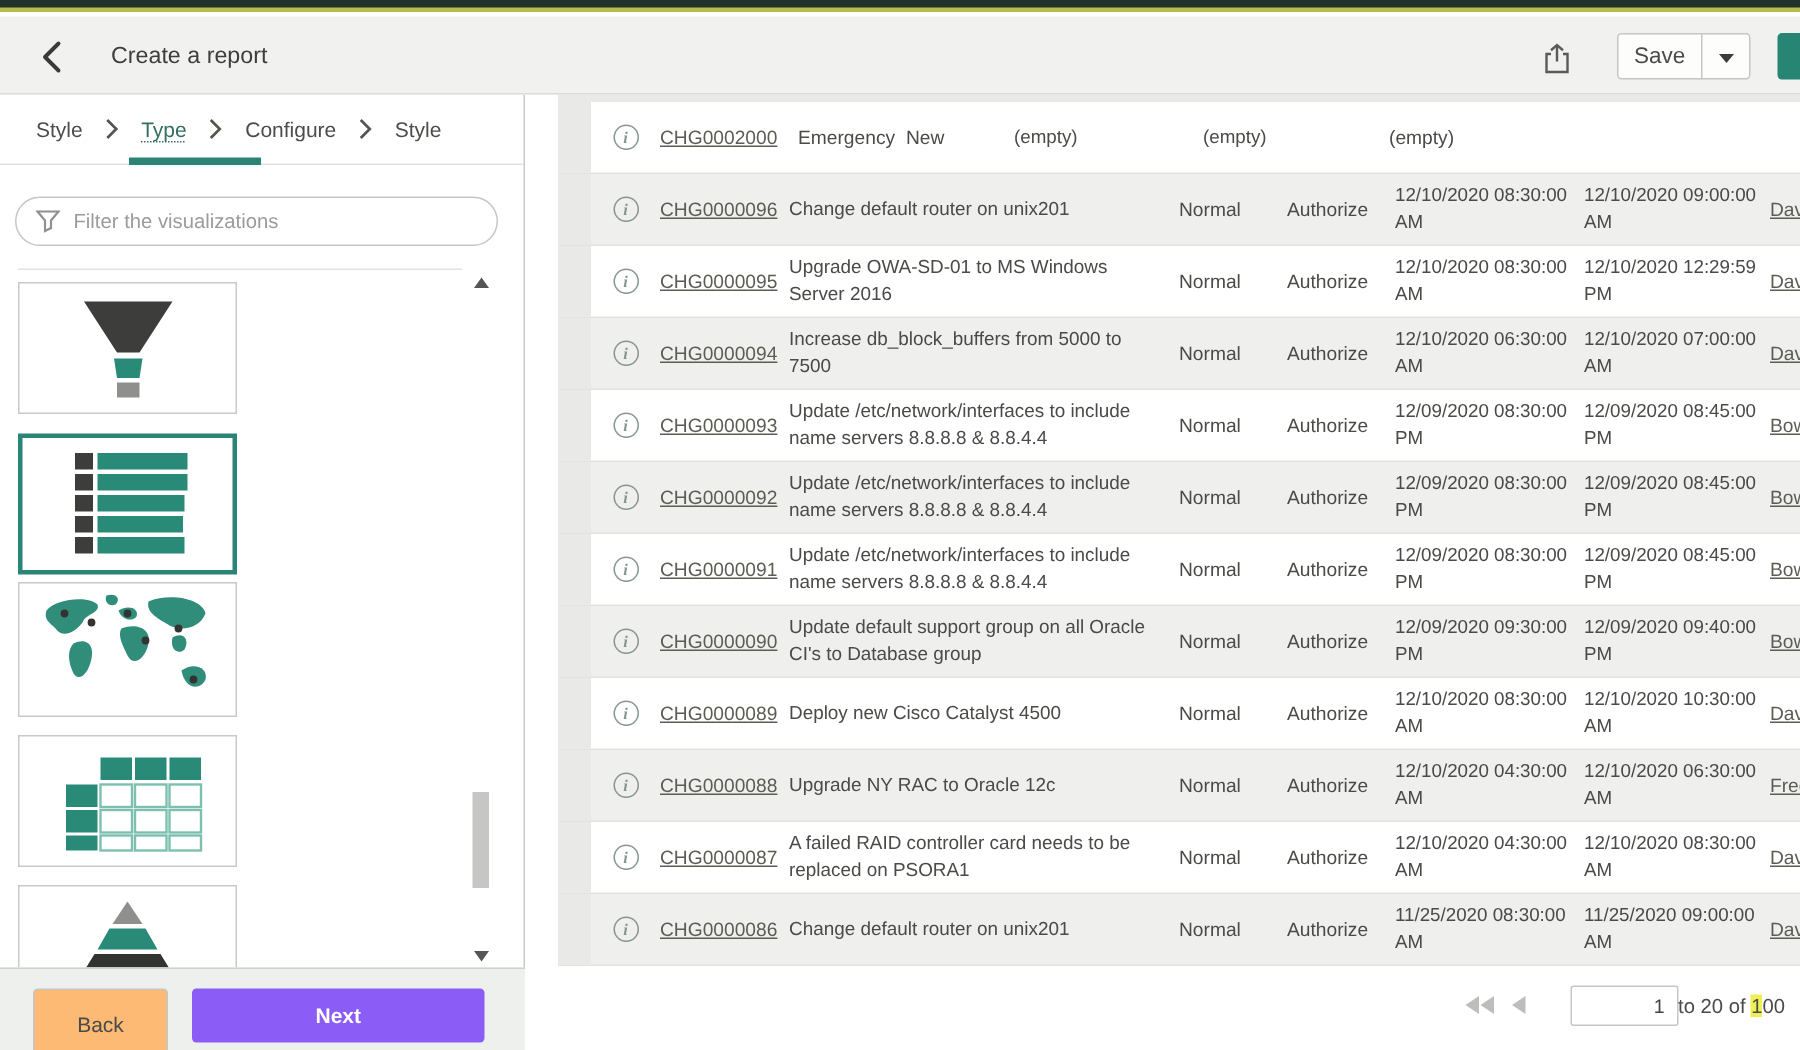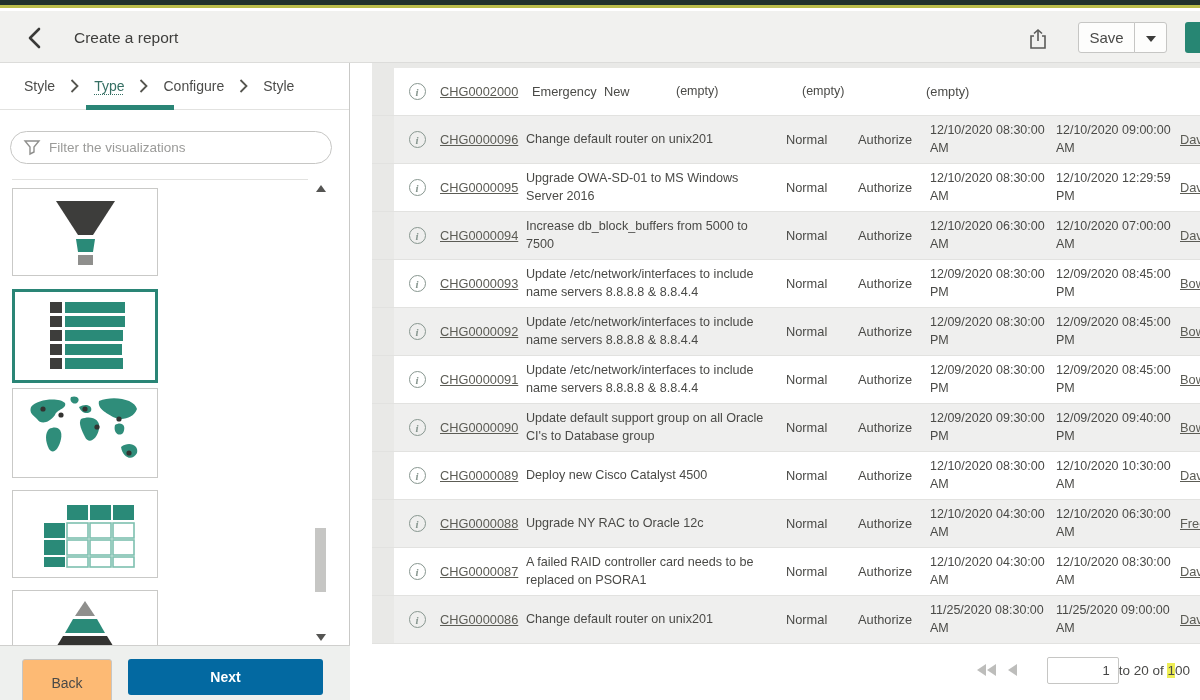--- a/index.html
+++ b/index.html
@@ -69,21 +69,21 @@
   .sb-thumb { position:absolute; top:345px; left:2px; width:11px; height:64px;
               background:#c6c6c4; cursor:pointer; }
 
   
   .panel-footer { position:absolute; left:0; bottom:0; width:350px; height:55px;
                   background:#eef0ee; border-top:1px solid #cfcfcd; z-index:15; }
   .back-btn-footer { position:absolute; left:22px; top:13px; width:90px; height:48px;
                   background:#fdba74; border:1px solid #c6c6c4; border-radius:3px;
                   font-size:14px; color:#4a4a48; font-family:inherit; cursor:pointer; }
   .next-btn-footer { position:absolute; left:128px; top:13px; width:195px; height:36px;
-                  background:#0369a1; border:none; border-radius:3px;
+                  background:#8b5cf6; border:none; border-radius:3px;
                   font-size:14px; font-weight:bold; color:#fff; font-family:inherit; cursor:pointer; }
 
   
   .table-area { position:absolute; left:351px; top:63px; right:0; bottom:0; background:#fff;padding-left:48px; }
   .table-top-sliver { position:absolute; left:21px; right:0; top:0; height:5px; background:#e9e9e7; }
   .rows-wrap { position:absolute; left:21px; right:0; top:5px; }
   .row { position:relative; height:48px; border-bottom:1px solid #e2e2e0;
          display:flex; align-items:center; background:#fff; }
   .row.striped { background:#efefee; }
   .cell { font-size:12.8px; color:#4a4a47; line-height:1.4; }

